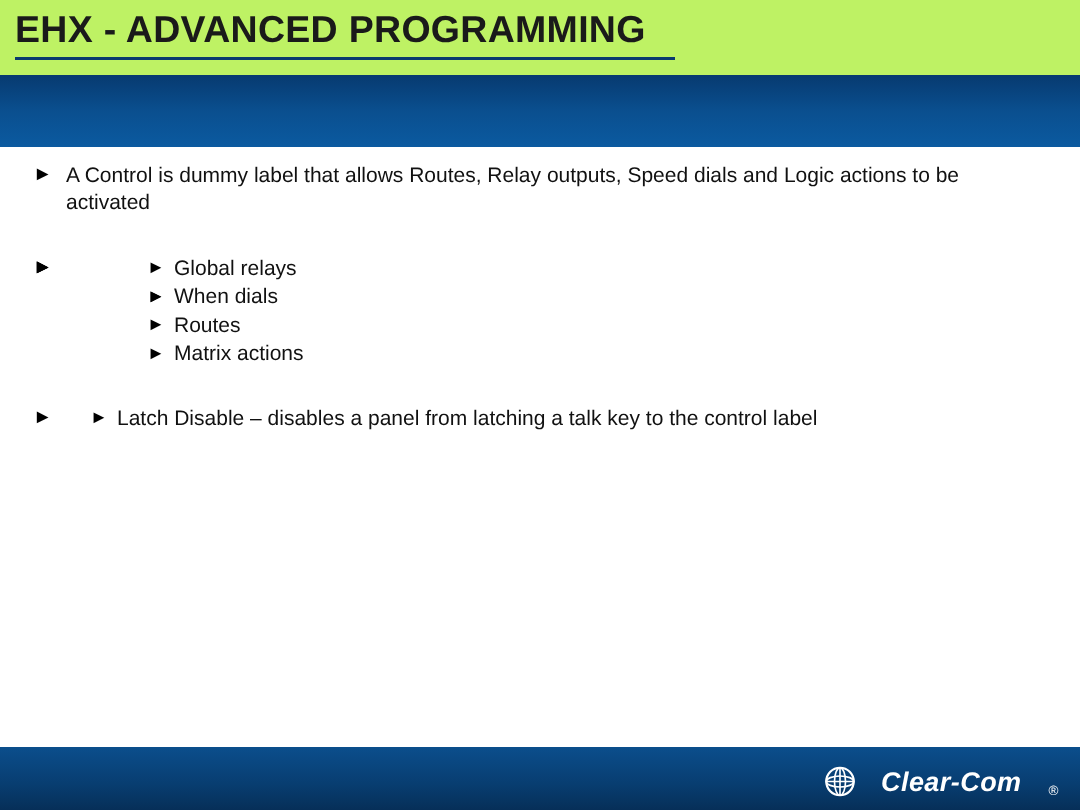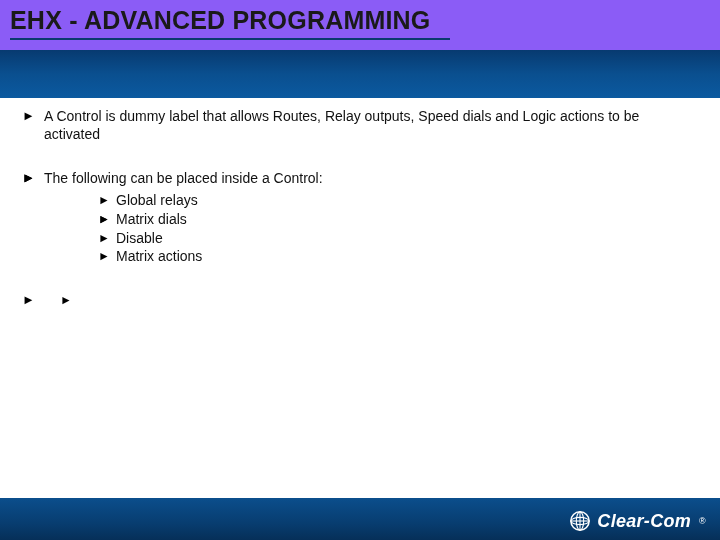--- a/index.html
+++ b/index.html
@@ -16,21 +16,21 @@
     height: 540px;
     position: relative;
     background: #ffffff;
   }
   .title-band {
     position: absolute;
     top: 0;
     left: 0;
     width: 720px;
     height: 84px;
-    background: #8b5cf6;
+    background: #bef264;
   }
   .title-text {
     position: absolute;
     top: 6px;
     left: 10px;
     font-size: 25px;
     font-weight: 700;
     color: #1a1a1a;
     letter-spacing: 0.2px;
   }
@@ -114,22 +114,22 @@
     bottom: 0;
     width: 720px;
     height: 42px;
     background: linear-gradient(180deg, #0b4e8c 0%, #083d70 60%, #062f58 100%);
   }
   .brand {
     position: absolute;
     right: 14px;
     bottom: 8px;
     display: flex;
-    align-items: center;
-    gap: 6px;
+    align-items: flex-end;
+    gap: 16px;
     color: #ffffff;
     font-style: italic;
     font-weight: 700;
     font-size: 18px;
     letter-spacing: 0.3px;
   }
   .brand .logo {
     width: 22px;
     height: 22px;
     display: inline-block;
@@ -163,49 +163,49 @@
     <div class="bullet">
       <span class="marker">►</span>
     </div>
 
     <div class="bullet">
       <span class="marker">►</span>
     </div>
 
     <div class="bullet">
       <span class="marker">►</span>
-      <span>The following can be placed inside a Control:</span>
       <div class="sublist">
         <div class="sub">
           <span class="marker">►</span>
           <span>Global relays</span>
         </div>
         <div class="sub">
           <span class="marker">►</span>
         </div>
         <div class="sub">
           <span class="marker">►</span>
-          <span>Matrix dials</span>
-        </div>
-        <div class="sub">
-          <span class="marker">►</span>
-          <span>Disable</span>
+          <span>When dials</span>
+        </div>
+        <div class="sub">
+          <span class="marker">►</span>
+          <span>Routes</span>
         </div>
         <div class="sub">
           <span class="marker">►</span>
           <span>Matrix actions</span>
         </div>
       </div>
     </div>
 
     <div class="bullet">
       <span class="marker">►</span>
       <div class="sublist2">
         <div class="sub2">
           <span class="marker">►</span>
+          <span>Latch Disable – disables a panel from latching a talk key to the control label</span>
         </div>
       </div>
     </div>
 
   </div>
 
   <div class="footer-band">
     <div class="brand">
       <span class="logo">
         <svg viewBox="0 0 24 24" width="22" height="22">

